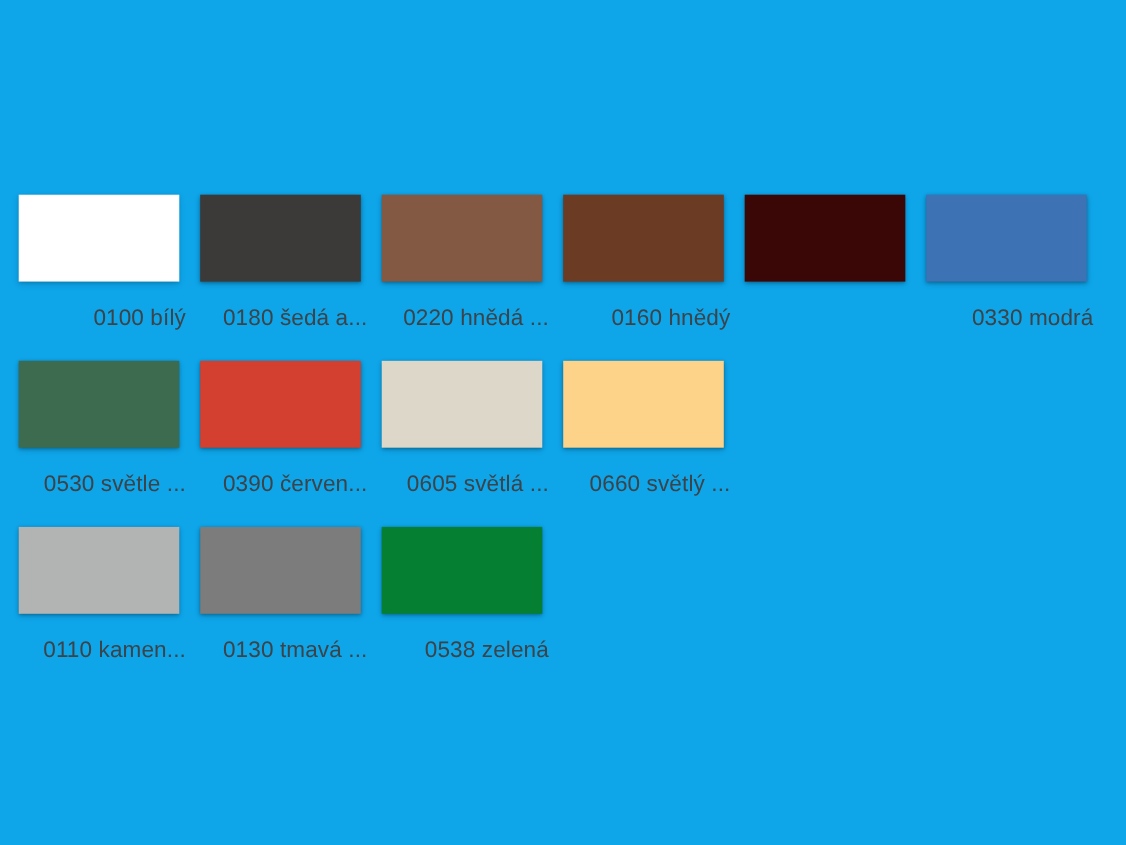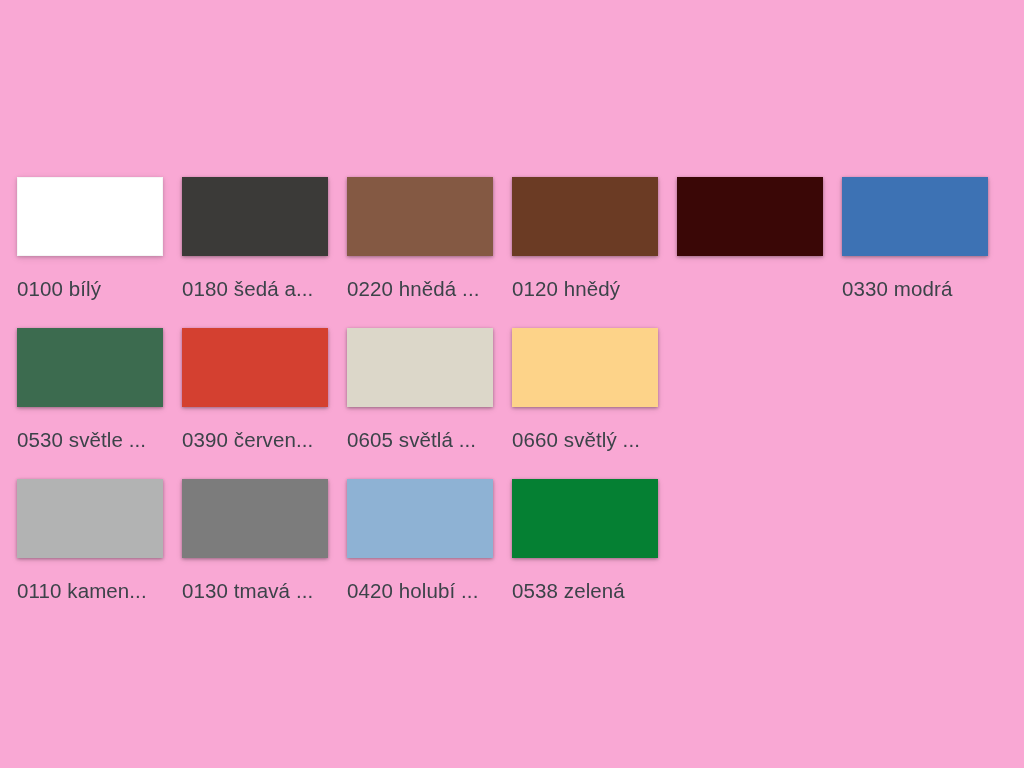--- a/index.html
+++ b/index.html
@@ -15,21 +15,22 @@
     overflow: hidden;
     -webkit-font-smoothing: antialiased;
   }
 
   #palette-root {
     position: absolute;
     left: 0;
     top: 0;
     width: 1024px;
     height: 768px;
-    background: #f9a8d4;
+    background: #0ea5e9;
+    text-align: right;
   }
 
   .swatch-grid {
     position: absolute;
     left: 17px;
     top: 177px;
     width: 995px;
   }
 
   .swatch-row {
@@ -90,21 +91,21 @@
         <div class="swatch-cell">
           <div class="swatch-chip" style="background-color: rgb(59, 58, 56);"></div>
           <div class="swatch-label">0180 šedá a...</div>
         </div>
         <div class="swatch-cell">
           <div class="swatch-chip" style="background-color: rgb(132, 89, 67);"></div>
           <div class="swatch-label">0220 hnědá ...</div>
         </div>
         <div class="swatch-cell">
           <div class="swatch-chip" style="background-color: rgb(107, 59, 36);"></div>
-          <div class="swatch-label">0120 hnědý</div>
+          <div class="swatch-label">0160 hnědý</div>
         </div>
         <div class="swatch-cell">
           <div class="swatch-chip" style="background-color: rgb(58, 7, 6);"></div>
         </div>
         <div class="swatch-cell">
           <div class="swatch-chip" style="background-color: rgb(61, 114, 180);"></div>
           <div class="swatch-label">0330 modrá</div>
         </div>
       </div>
       <div class="swatch-row">
@@ -128,24 +129,20 @@
       <div class="swatch-row">
         <div class="swatch-cell">
           <div class="swatch-chip" style="background-color: rgb(178, 179, 179);"></div>
           <div class="swatch-label">0110 kamen...</div>
         </div>
         <div class="swatch-cell">
           <div class="swatch-chip" style="background-color: rgb(124, 124, 124);"></div>
           <div class="swatch-label">0130 tmavá ...</div>
         </div>
         <div class="swatch-cell">
-          <div class="swatch-chip" style="background-color: rgb(142, 178, 212);"></div>
-          <div class="swatch-label">0420 holubí ...</div>
-        </div>
-        <div class="swatch-cell">
           <div class="swatch-chip" style="background-color: rgb(5, 128, 51);"></div>
           <div class="swatch-label">0538 zelená</div>
         </div>
         <div class="swatch-cell empty"></div>
         <div class="swatch-cell empty"></div>
       </div>
     </div>
 </div>
 
 </body></html>

